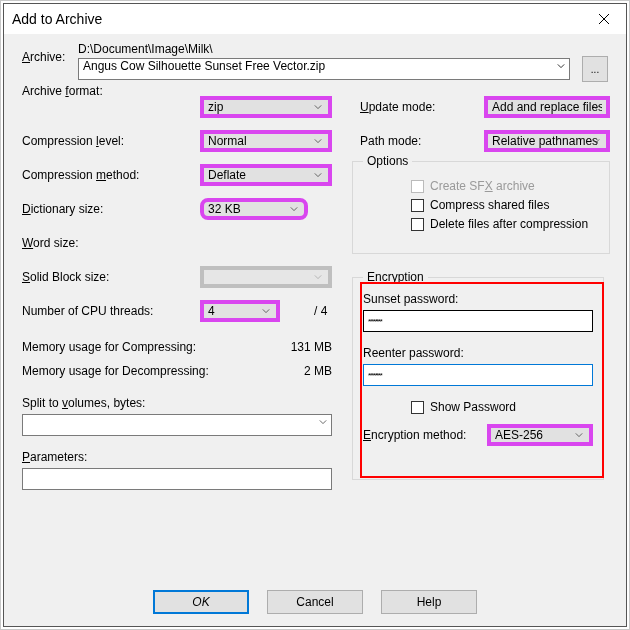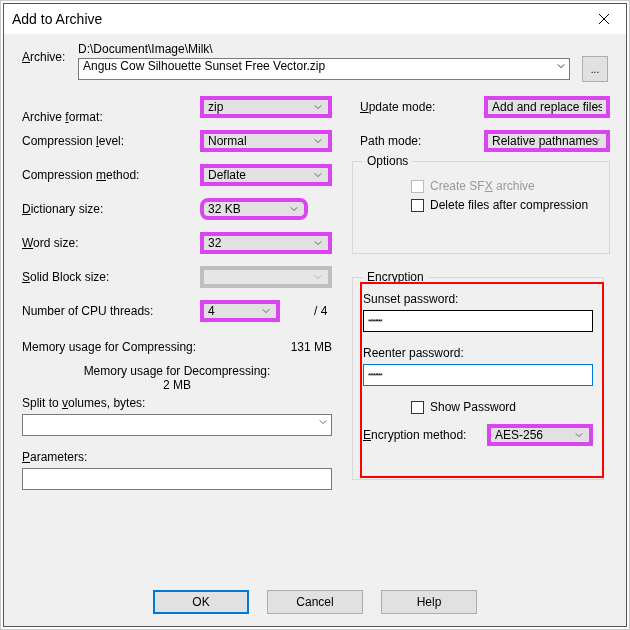--- a/index.html
+++ b/index.html
@@ -65,21 +65,21 @@
   .encr-input.focused{border:1px solid #0078d7;}
   .footer-buttons{
     position:absolute; bottom:12px; left:0; right:0;
     display:flex; justify-content:center; gap:18px;
   }
   .btn{
     width:96px; height:24px; background:#e1e1e1; border:1px solid #adadad;
     display:flex; align-items:center; justify-content:center; font-size:12px;
     cursor:pointer;
   }
-  .btn.default{border:1px solid #0078d7; outline:1px solid #0078d7; outline-offset:-2px;}
+  .btn.default{border:1px solid #0078d7; outline:1px solid #0078d7; outline-offset:-2px;font-style:italic;}
 </style>
 </head>
 <body>
 
 <div class="outer-border">
 
   <div class="titlebar">
     <div class="title">Add to Archive</div>
     <div class="close">
       <svg viewBox="0 0 10 10">
@@ -96,21 +96,21 @@
     </div>
     <div class="row" style="left:74px; top:8px; font-size:12px;">D:\Document\Image\Milk\</div>
     <div class="textinput" style="position:absolute; left:74px; top:24px; width:492px; display:flex;">
       <span style="flex:1;">Angus Cow Silhouette Sunset Free Vector.zip</span>
       <span class="arrow"><svg viewBox="0 0 10 10">
             <path d="M1 3 L5 7 L9 3" fill="none" stroke="#000" stroke-width="1"></path>
           </svg></span>
     </div>
     <div class="browsebtn" style="position:absolute; left:578px; top:22px;">...</div>
 
-    <div class="row" style="left:18px; top:76px;">
+    <div class="row" style="left:18px; top:50px;">
         <span class="lbl"><span>Archive </span><span class="underline">f</span><span>ormat:</span></span>
       </div>
     <div class="select" style="position:absolute; left:196px; top:62px; width:132px;">
         <span>zip</span>
         <span class="arrow"><svg viewBox="0 0 10 10">
             <path d="M1 3 L5 7 L9 3" fill="none" stroke="#444"></path>
           </svg></span>
       </div>
 
     <div class="row" style="left:18px; top:100px;">
@@ -138,26 +138,20 @@
       </div>
     <div class="select" style="position:absolute; left:196px; top:164px; width:108px;border-radius:8px;">
         <span>32 KB</span>
         <span class="arrow"><svg viewBox="0 0 10 10">
             <path d="M1 3 L5 7 L9 3" fill="none" stroke="#444"></path>
           </svg></span>
       </div>
 
     <div class="row" style="left:18px; top:202px;">
         <span class="lbl"><span class="underline">W</span><span>ord size:</span></span>
-      </div>
-    <div class="select" style="position:absolute; left:196px; top:198px; width:132px;">
-        <span>32</span>
-        <span class="arrow"><svg viewBox="0 0 10 10">
-            <path d="M1 3 L5 7 L9 3" fill="none" stroke="#444"></path>
-          </svg></span>
       </div>
 
     <div class="row" style="left:18px; top:236px;">
         <span class="lbl"><span class="underline">S</span><span>olid Block size:</span></span>
       </div>
     <div class="select disabled" style="position:absolute; left:196px; top:232px; width:132px;">
         <span></span>
         <span class="arrow"><svg viewBox="0 0 10 10">
             <path d="M1 3 L5 7 L9 3" fill="none" stroke="#aaa"></path>
           </svg></span>
@@ -173,21 +167,21 @@
           </svg></span>
       </div>
     <div class="row" style="left:310px; top:270px;">
         <span class="lbl">/ 4</span>
       </div>
 
     <div class="row" style="left:18px; top:306px; width:310px; justify-content:space-between;">
       <span class="lbl">Memory usage for Compressing:</span>
       <span class="lbl">131 MB</span>
     </div>
-    <div class="row" style="left:18px; top:330px; width:310px; justify-content:space-between;flex-direction:column;">
+    <div class="row" style="left:18px; top:330px; width:310px; justify-content:space-between;">
       <span class="lbl">Memory usage for Decompressing:</span>
       <span class="lbl">2 MB</span>
     </div>
 
     <div class="row" style="left:18px; top:362px;">
         <span class="lbl"><span>Split to </span><span class="underline">v</span><span>olumes, bytes:</span></span>
       </div>
     <div class="textinput" style="position:absolute; left:18px; top:380px; width:310px; position:absolute;">
       <span style="flex:1"></span>
       <span class="arrow"><svg viewBox="0 0 10 10">
@@ -218,20 +212,24 @@
         <span class="arrow"><svg viewBox="0 0 10 10">
             <path d="M1 3 L5 7 L9 3" fill="none" stroke="#444"></path>
           </svg></span>
       </div>
 
     <fieldset style="left:348px; top:120px; width:258px; height:100px;">
       <legend>Options</legend>
       <div class="checkbox disabled">
           <div class="box"></div>
           <span><span>Create SF</span><span class="underline">X</span><span> archive</span></span>
+        </div>
+      <div class="checkbox">
+          <div class="box"></div>
+          <span>Compress shared files</span>
         </div>
       <div class="checkbox">
           <div class="box"></div>
           <span>Delete files after compression</span>
         </div>
     </fieldset>
 
     <fieldset style="left:348px; top:236px; width:236px; height:210px;">
       <legend>Encryption</legend>
       <div class="lbl" style="margin-top:2px;">Sunset password:</div>

